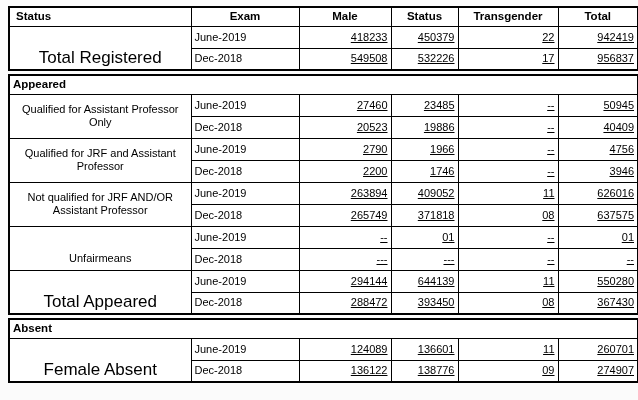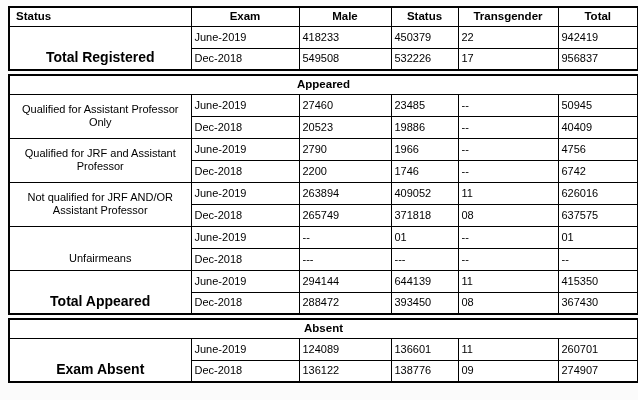--- a/index.html
+++ b/index.html
@@ -33,34 +33,34 @@
     font-weight: bold;
     font-size: 11.5px;
     text-align: center;
     height: 19px;
     vertical-align: middle;
   }
   .tbl th.status-h { text-align: left; padding-left: 6px; }
   .tbl td.section-band {
     font-weight: bold;
     font-size: 11.5px;
-    text-align: center;
+    text-align: left;
     height: 19px;
     vertical-align: middle;
   }
   .tbl tr.data-row { height: 22px; }
   .tbl td.status {
     text-align: center;
     vertical-align: middle;
     padding: 2px 8px;
   }
   .tbl td.status.vbottom { vertical-align: bottom; padding-bottom: 5px; }
-  .tbl td.status.bold { font-weight: bold; font-size: 14px; }
+  .tbl td.status.bold { font-weight: normal; font-size: 17px; }
   .tbl td.exam { text-align: left; vertical-align: middle; }
-  .tbl td.num { text-align: left; vertical-align: middle; }
+  .tbl td.num { text-align: right; vertical-align: middle; text-decoration: underline; }
 </style>
 </head>
 <body>
 
 <div class="page">
   <div class="tables">
 
     <table class="tbl">
       <colgroup>
         <col style="width:182px">
@@ -135,21 +135,21 @@
             <td class="num">2790</td>
             <td class="num">1966</td>
             <td class="num">--</td>
             <td class="num">4756</td>
           </tr>
           <tr class="data-row">
             <td class="exam">Dec-2018</td>
             <td class="num">2200</td>
             <td class="num">1746</td>
             <td class="num">--</td>
-            <td class="num">6742</td>
+            <td class="num">3946</td>
           </tr>
           <tr class="data-row">
             <td rowspan="2" class="status">Not qualified for JRF AND/OR Assistant Professor</td>
             <td class="exam">June-2019</td>
             <td class="num">263894</td>
             <td class="num">409052</td>
             <td class="num">11</td>
             <td class="num">626016</td>
           </tr>
           <tr class="data-row">
@@ -173,21 +173,21 @@
             <td class="num">---</td>
             <td class="num">--</td>
             <td class="num">--</td>
           </tr>
           <tr class="data-row">
             <td rowspan="2" class="status bold vbottom">Total Appeared</td>
             <td class="exam">June-2019</td>
             <td class="num">294144</td>
             <td class="num">644139</td>
             <td class="num">11</td>
-            <td class="num">415350</td>
+            <td class="num">550280</td>
           </tr>
           <tr class="data-row">
             <td class="exam">Dec-2018</td>
             <td class="num">288472</td>
             <td class="num">393450</td>
             <td class="num">08</td>
             <td class="num">367430</td>
           </tr>
         </tbody>
     </table>
@@ -201,21 +201,21 @@
           <col style="width:100px">
           <col style="width:80px">
       </colgroup>
       <thead>
         <tr>
           <td class="section-band" colspan="6">Absent</td>
         </tr>
       </thead>
       <tbody>
           <tr class="data-row">
-            <td rowspan="2" class="status bold vbottom">Exam Absent</td>
+            <td rowspan="2" class="status bold vbottom">Female Absent</td>
             <td class="exam">June-2019</td>
             <td class="num">124089</td>
             <td class="num">136601</td>
             <td class="num">11</td>
             <td class="num">260701</td>
           </tr>
           <tr class="data-row">
             <td class="exam">Dec-2018</td>
             <td class="num">136122</td>
             <td class="num">138776</td>

